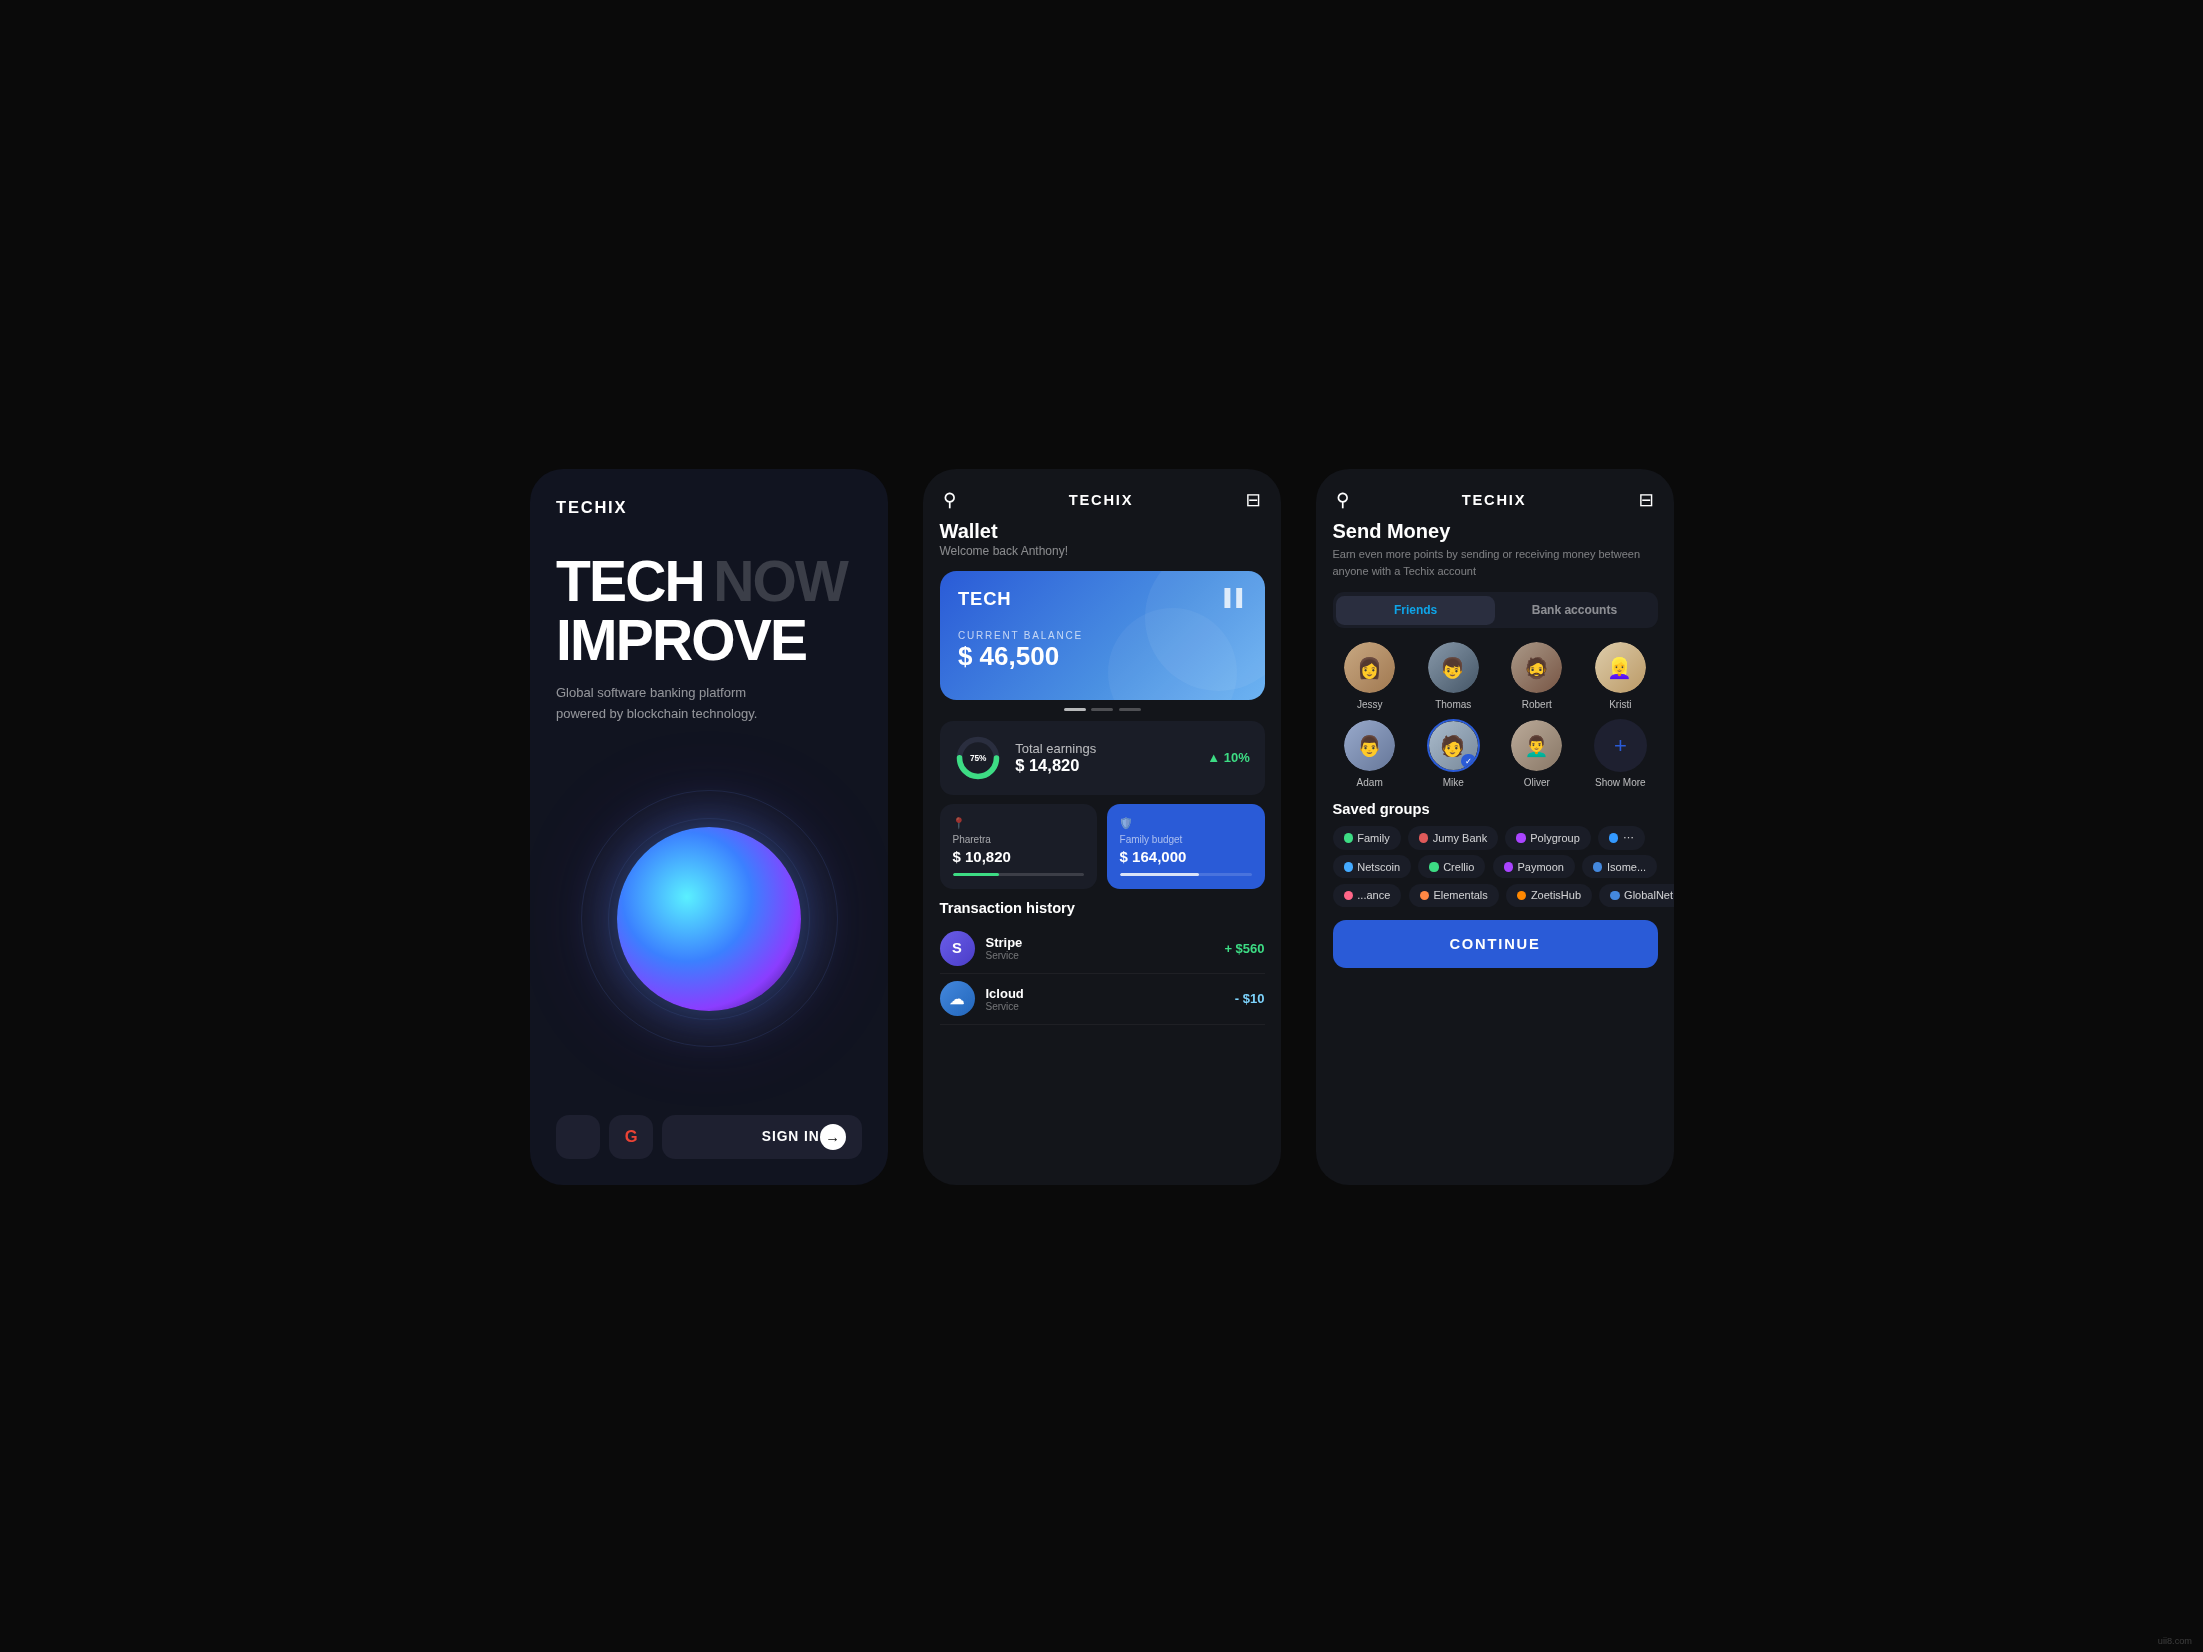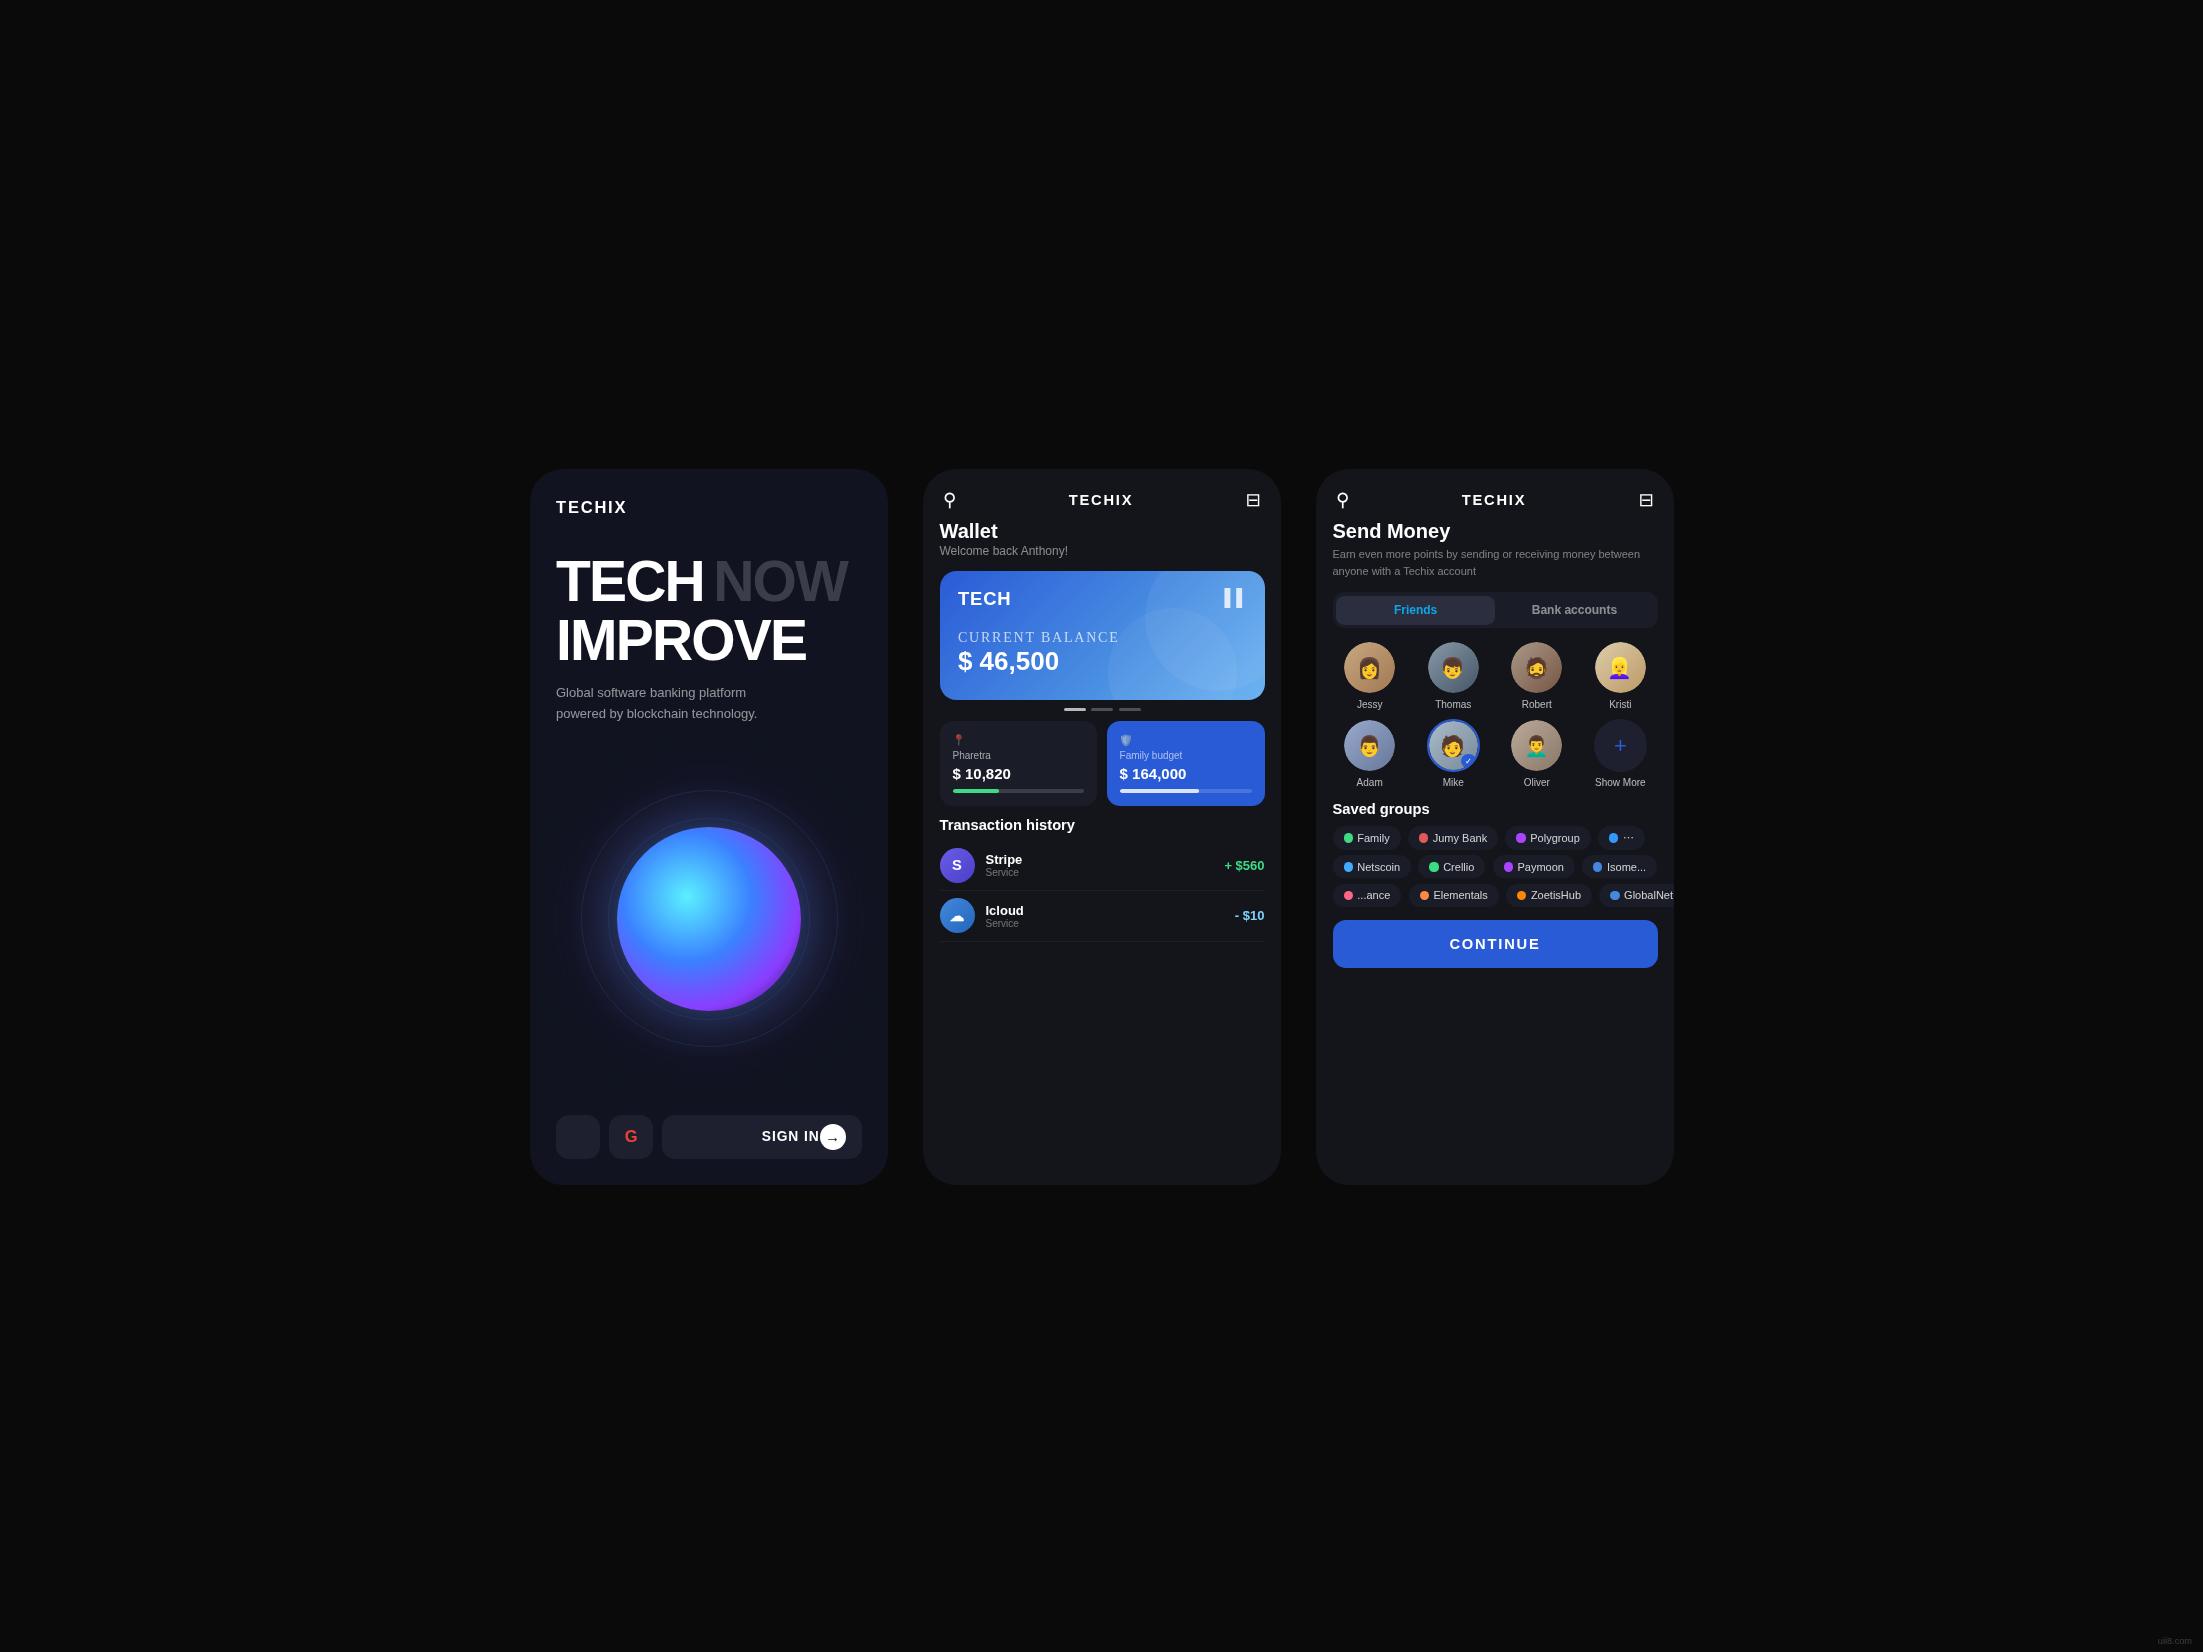--- a/index.html
+++ b/index.html
@@ -229,25 +229,24 @@
       letter-spacing: 0.9px;
     }
     .signal-icon {
       position: absolute;
       right: 16.5px;
       top: 16.5px;
       font-size: 16.5px;
       color: rgba(255,255,255,0.8);
     }
     .balance-label {
-      font-size: 14px;
+      font-size: 10px;
       color: rgba(255,255,255,0.7);
       letter-spacing: 1.8px;
       margin-top: 20px;
-      font-family: Liberation Serif, serif;
     }
     .balance-amount {
       font-size: 26px;
       font-weight: 700;
       color: #fff;
     }
     .card-dots {
       display: flex;
       gap: 5.5px;
       justify-content: center;
@@ -618,20 +617,34 @@
         <div class="balance-label">CURRENT BALANCE</div>
         <div class="balance-amount">$ 46,500</div>
       </div>
 
       <div class="card-dots">
         <div class="dot active"></div>
         <div class="dot"></div>
         <div class="dot"></div>
       </div>
 
+      <div class="earnings-row">
+        <div class="donut-wrap">
+          <svg width="48" height="48" viewBox="0 0 52 52">
+            <circle cx="26" cy="26" r="20" fill="none" stroke="#2a2e3f" stroke-width="6"></circle>
+            <circle cx="26" cy="26" r="20" fill="none" stroke="#3ddc84" stroke-width="6" stroke-dasharray="94.2 125.6" stroke-dashoffset="31.4" stroke-linecap="round"></circle>
+          </svg>
+          <div class="donut-label">75%</div>
+        </div>
+        <div class="earnings-info">
+          <div class="earnings-title">Total earnings</div>
+          <div class="earnings-amount">$ 14,820</div>
+        </div>
+        <div class="earnings-pct">▲ 10%</div>
+      </div>
 
       <div class="budget-row">
         <div class="budget-card">
           <div class="budget-icon">📍</div>
           <div class="budget-name">Pharetra</div>
           <div class="budget-amount">$ 10,820</div>
           <div class="progress-bar">
             <div class="progress-fill green"></div>
           </div>
         </div>

